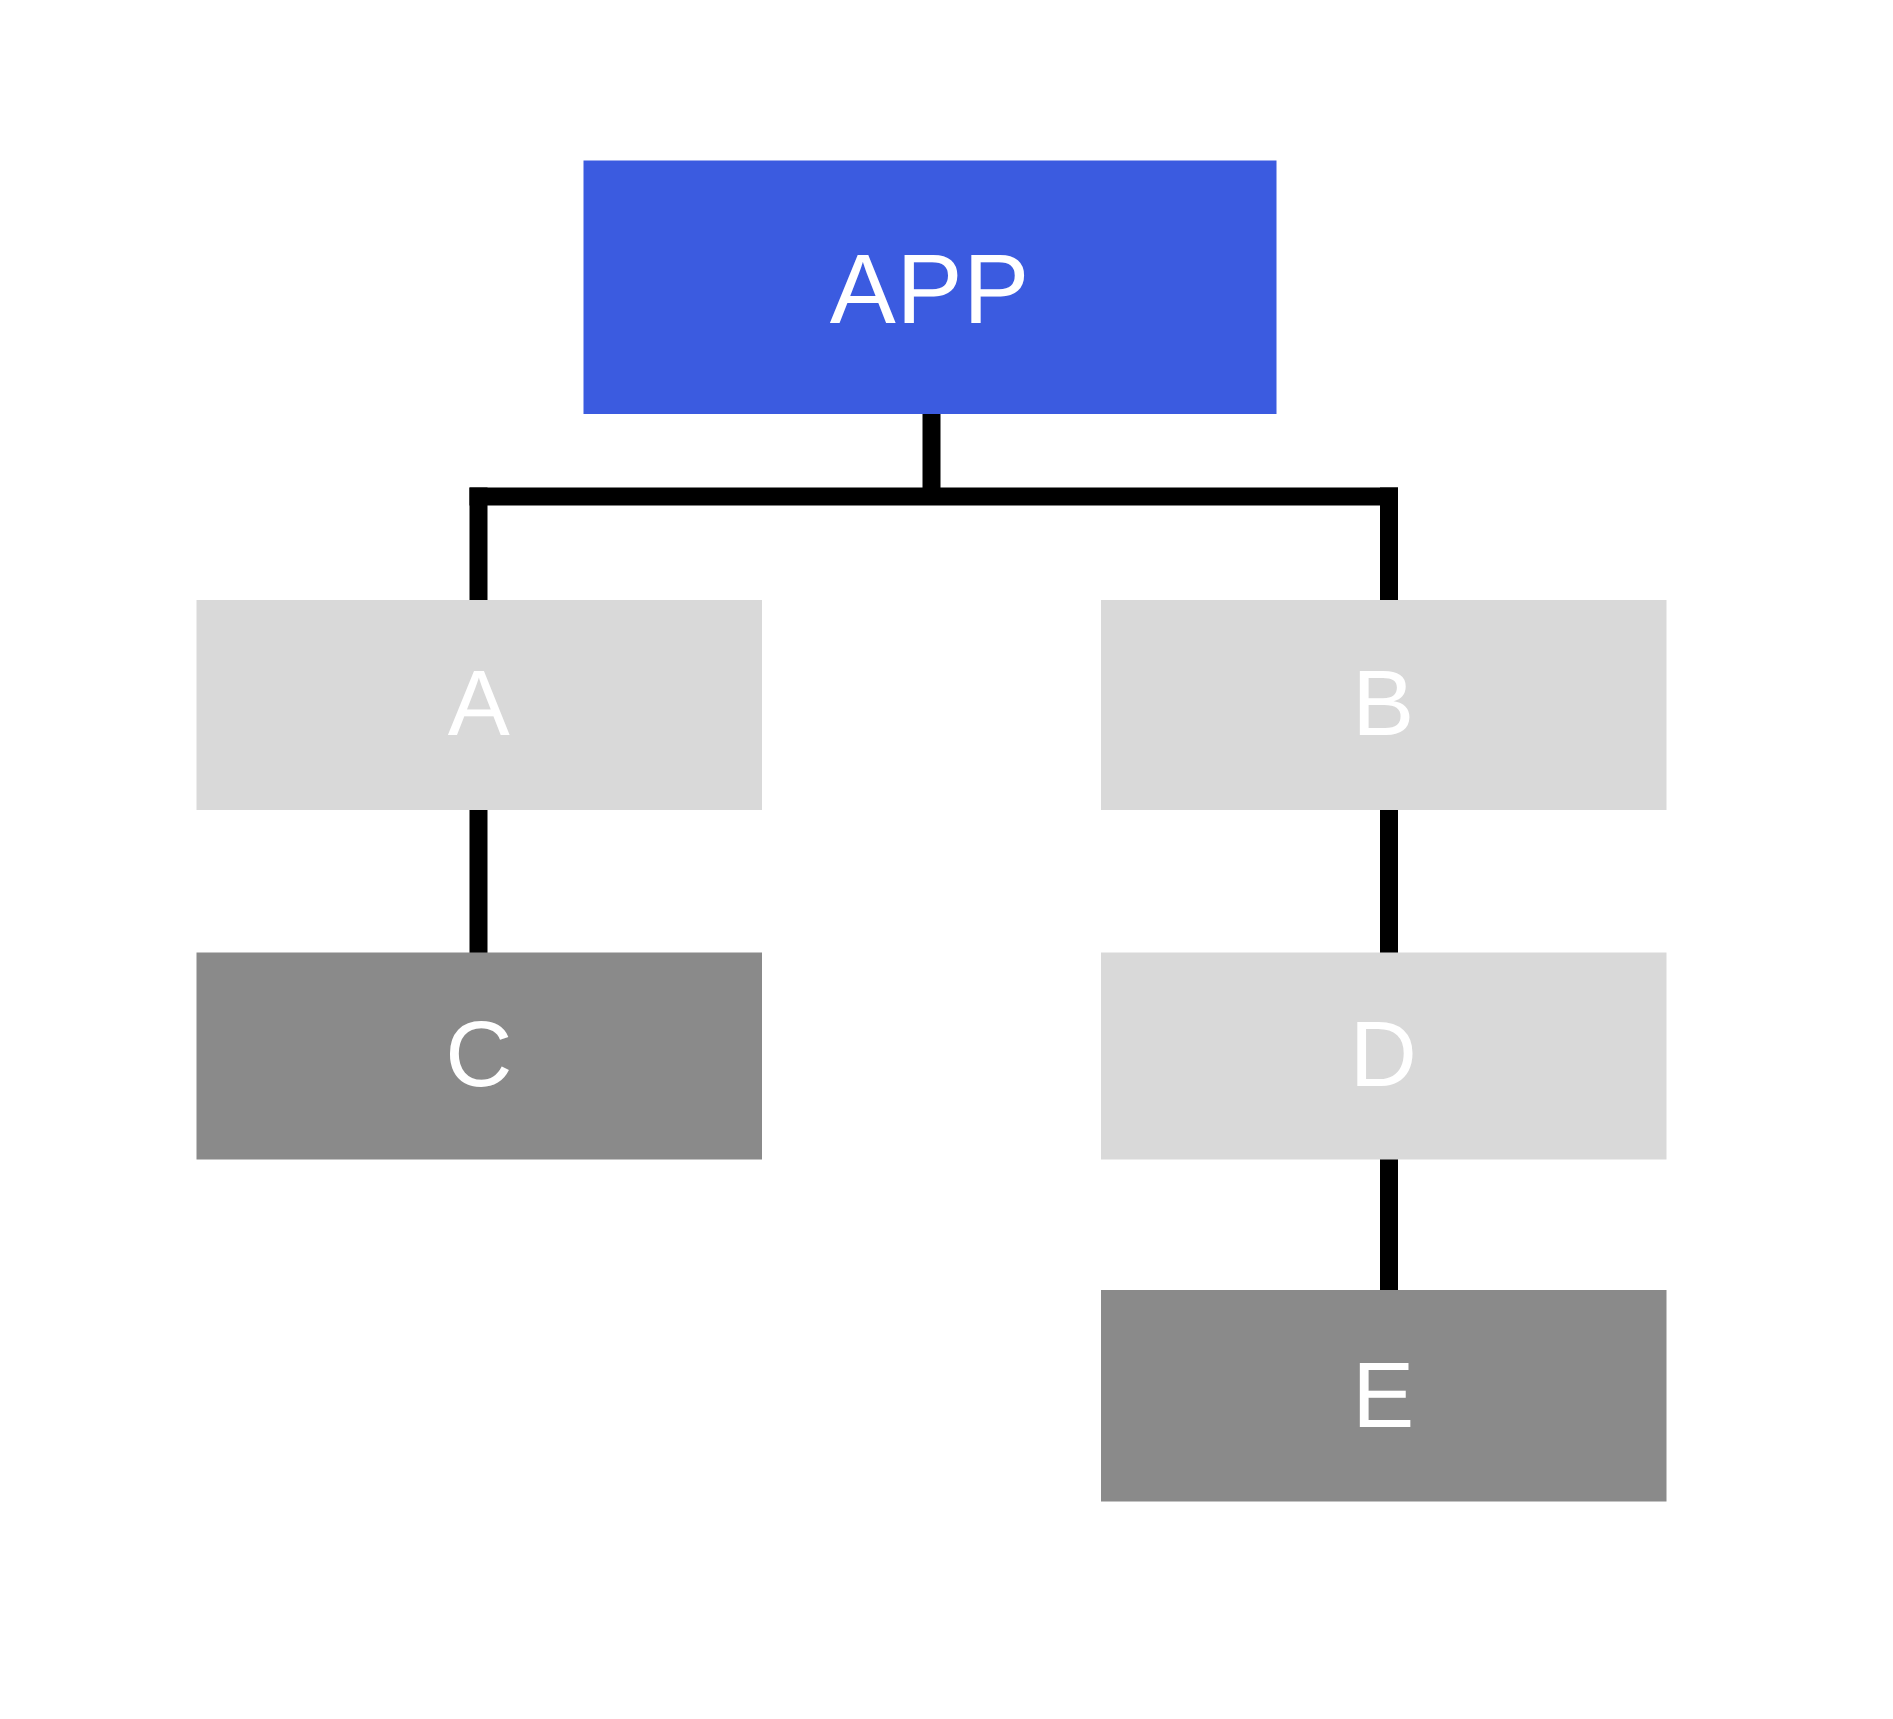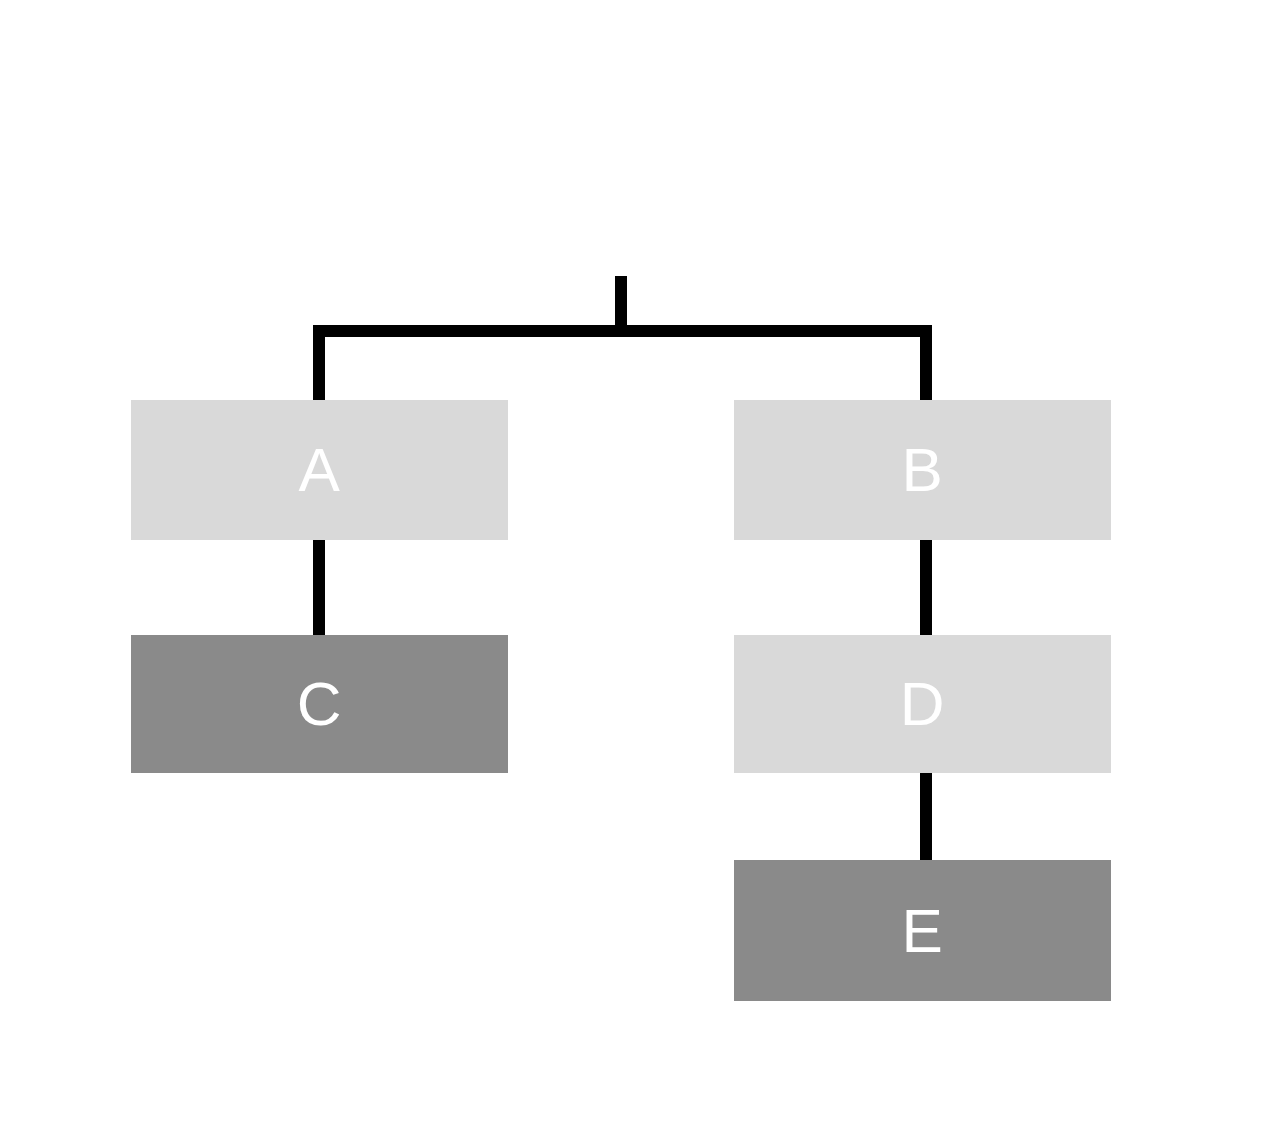--- a/index.html
+++ b/index.html
@@ -141,20 +141,23 @@
 <div id="canvas" style="background: rgb(255, 255, 255);">
 
   <div class="conn conn-root-stem" style="background: rgb(0, 0, 0);"></div>
   <div class="conn conn-bus" style="background: rgb(0, 0, 0);"></div>
   <div class="conn conn-bus-left" style="background: rgb(0, 0, 0);"></div>
   <div class="conn conn-bus-right" style="background: rgb(0, 0, 0);"></div>
   <div class="conn conn-a-c" style="background: rgb(0, 0, 0);"></div>
   <div class="conn conn-b-d" style="background: rgb(0, 0, 0);"></div>
   <div class="conn conn-d-e" style="background: rgb(0, 0, 0);"></div>
 
+  <div class="node node-root">
+    <span>APP</span>
+  </div>
 
   <div class="node node-a" style="background: rgb(217, 217, 217); color: rgb(255, 255, 255);">
     <span>A</span>
   </div>
 
   <div class="node node-b" style="background: rgb(217, 217, 217); color: rgb(255, 255, 255);">
     <span>B</span>
   </div>
 
   <div class="node node-c" style="background: rgb(138, 138, 138); color: rgb(255, 255, 255);">

